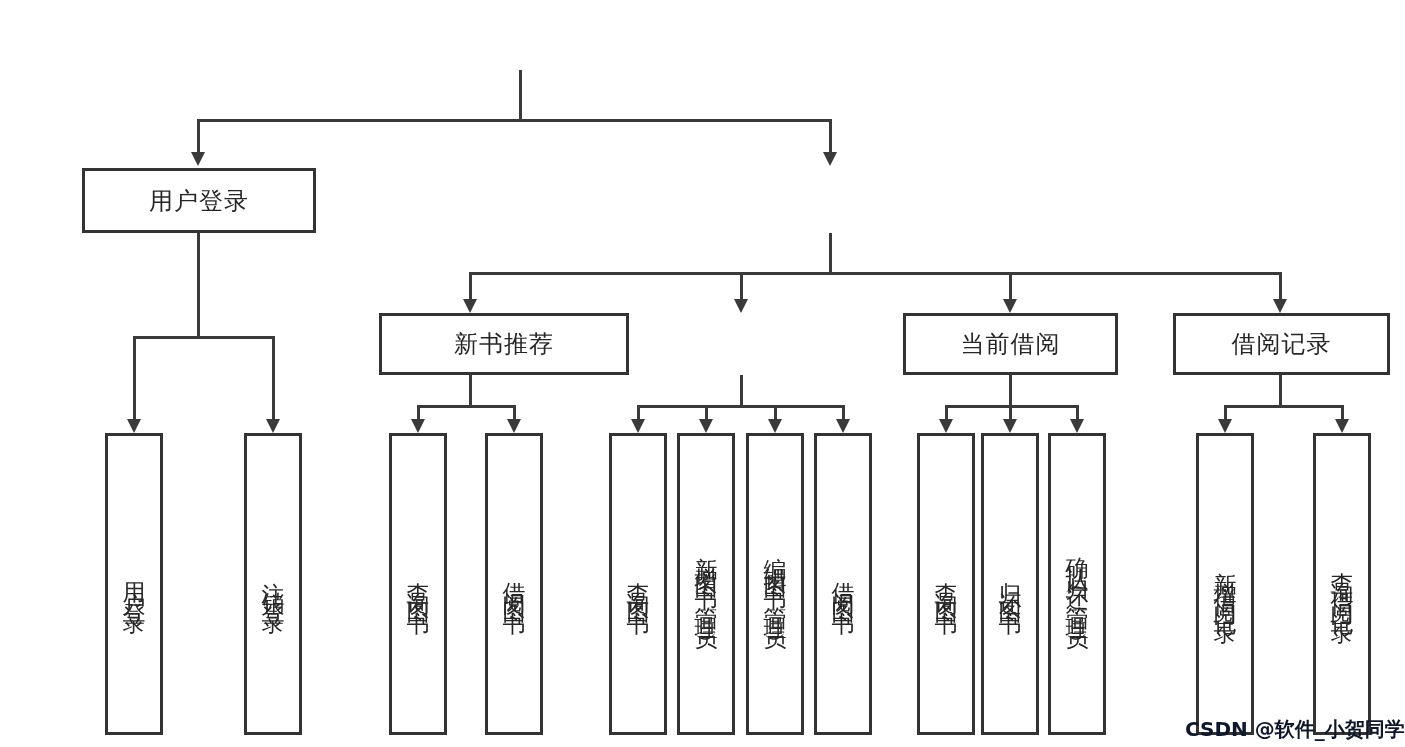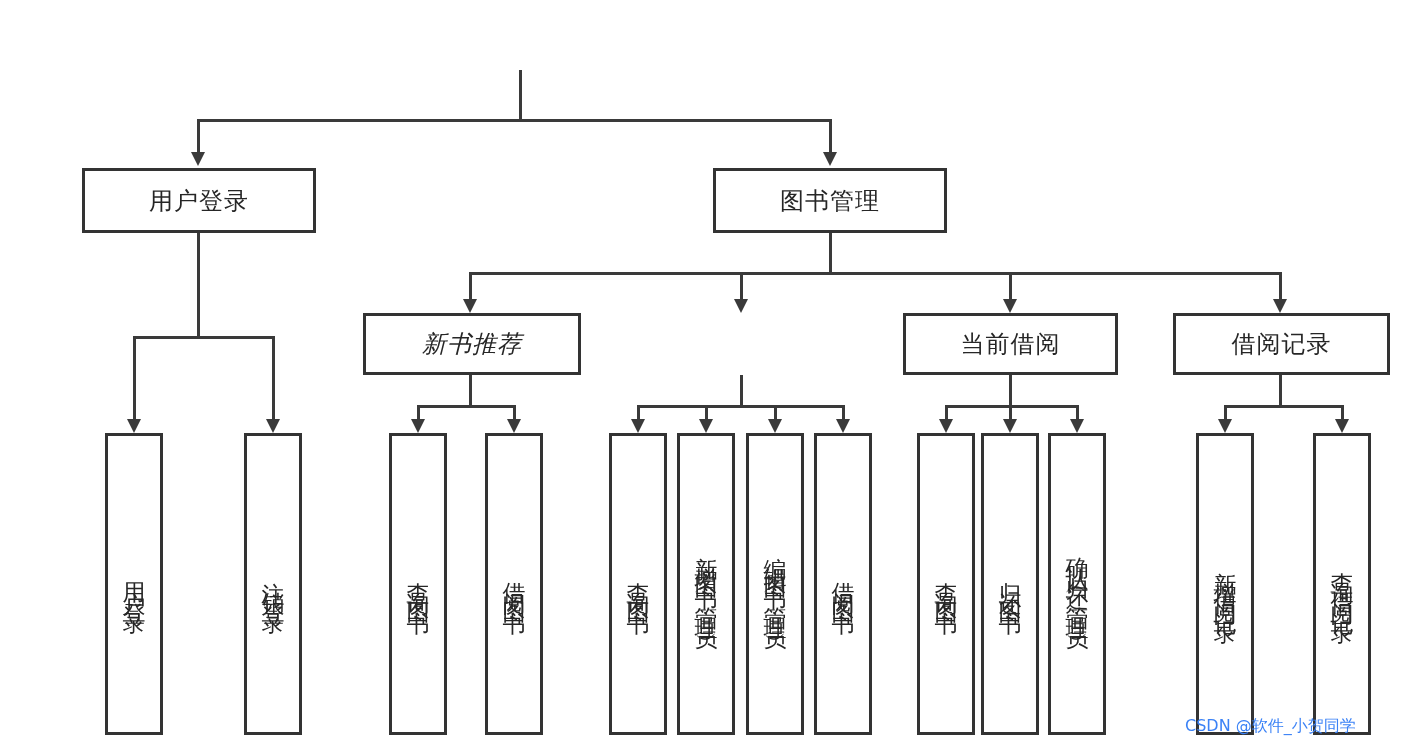--- a/index.html
+++ b/index.html
@@ -42,66 +42,64 @@
   .hl{position:absolute;height:3px;background:#3a3a3a;}
   .ar{
     position:absolute;width:0;height:0;
     border-left:7px solid transparent;
     border-right:7px solid transparent;
     border-top:14px solid #3a3a3a;
   }
   .watermark{
     position:absolute;
     left:1185px;top:716px;
-    font-size:16px;
-    color:#3b82f6;
+    font-size:20px;
+    color:#0f172a;
     white-space:nowrap;
     z-index:5;
+    font-weight:bold;
   }
 </style>
 </head>
 <body>
 
 <div id="stage">
 
 
   <div class="vl" style="left:519px;top:70px;height:49px;"></div>
 
   <div class="hl" style="left:197px;top:119px;width:635px;"></div>
   <div class="vl" style="left:197px;top:119px;height:35px;"></div>
   <div class="ar" style="left:191px;top:152px;"></div>
   <div class="vl" style="left:829px;top:119px;height:35px;"></div>
   <div class="ar" style="left:823px;top:152px;"></div>
 
   <div class="box" style="left:82px;top:168px;width:234px;height:65px;">
     <span class="hlabel">用户登录</span>
-  </div>
-  <div class="box" style="left:713px;top:168px;width:234px;height:65px;">
-    <span class="hlabel">图书管理</span>
   </div>
 
   <div class="vl" style="left:197px;top:233px;height:103px;"></div>
   <div class="hl" style="left:133px;top:336px;width:142px;"></div>
   <div class="vl" style="left:133px;top:336px;height:85px;"></div>
   <div class="ar" style="left:127px;top:419px;"></div>
   <div class="vl" style="left:272px;top:336px;height:85px;"></div>
   <div class="ar" style="left:266px;top:419px;"></div>
 
   <div class="vl" style="left:829px;top:233px;height:39px;"></div>
   <div class="hl" style="left:469px;top:272px;width:813px;"></div>
   <div class="vl" style="left:469px;top:272px;height:29px;"></div>
   <div class="ar" style="left:463px;top:299px;"></div>
   <div class="vl" style="left:740px;top:272px;height:29px;"></div>
   <div class="ar" style="left:734px;top:299px;"></div>
   <div class="vl" style="left:1009px;top:272px;height:29px;"></div>
   <div class="ar" style="left:1003px;top:299px;"></div>
   <div class="vl" style="left:1279px;top:272px;height:29px;"></div>
   <div class="ar" style="left:1273px;top:299px;"></div>
 
-  <div class="box" style="left:363px;top:313px;width:218px;height:62px;font-style:italic;">
+  <div class="box" style="left:379px;top:313px;width:250px;height:62px;">
     <span class="hlabel">新书推荐</span>
   </div>
   <div class="box" style="left:903px;top:313px;width:215px;height:62px;text-align:center;">
     <span class="hlabel">当前借阅</span>
   </div>
   <div class="box" style="left:1173px;top:313px;width:217px;height:62px;">
     <span class="hlabel">借阅记录</span>
   </div>
 
   <div class="vl" style="left:469px;top:375px;height:30px;"></div>

